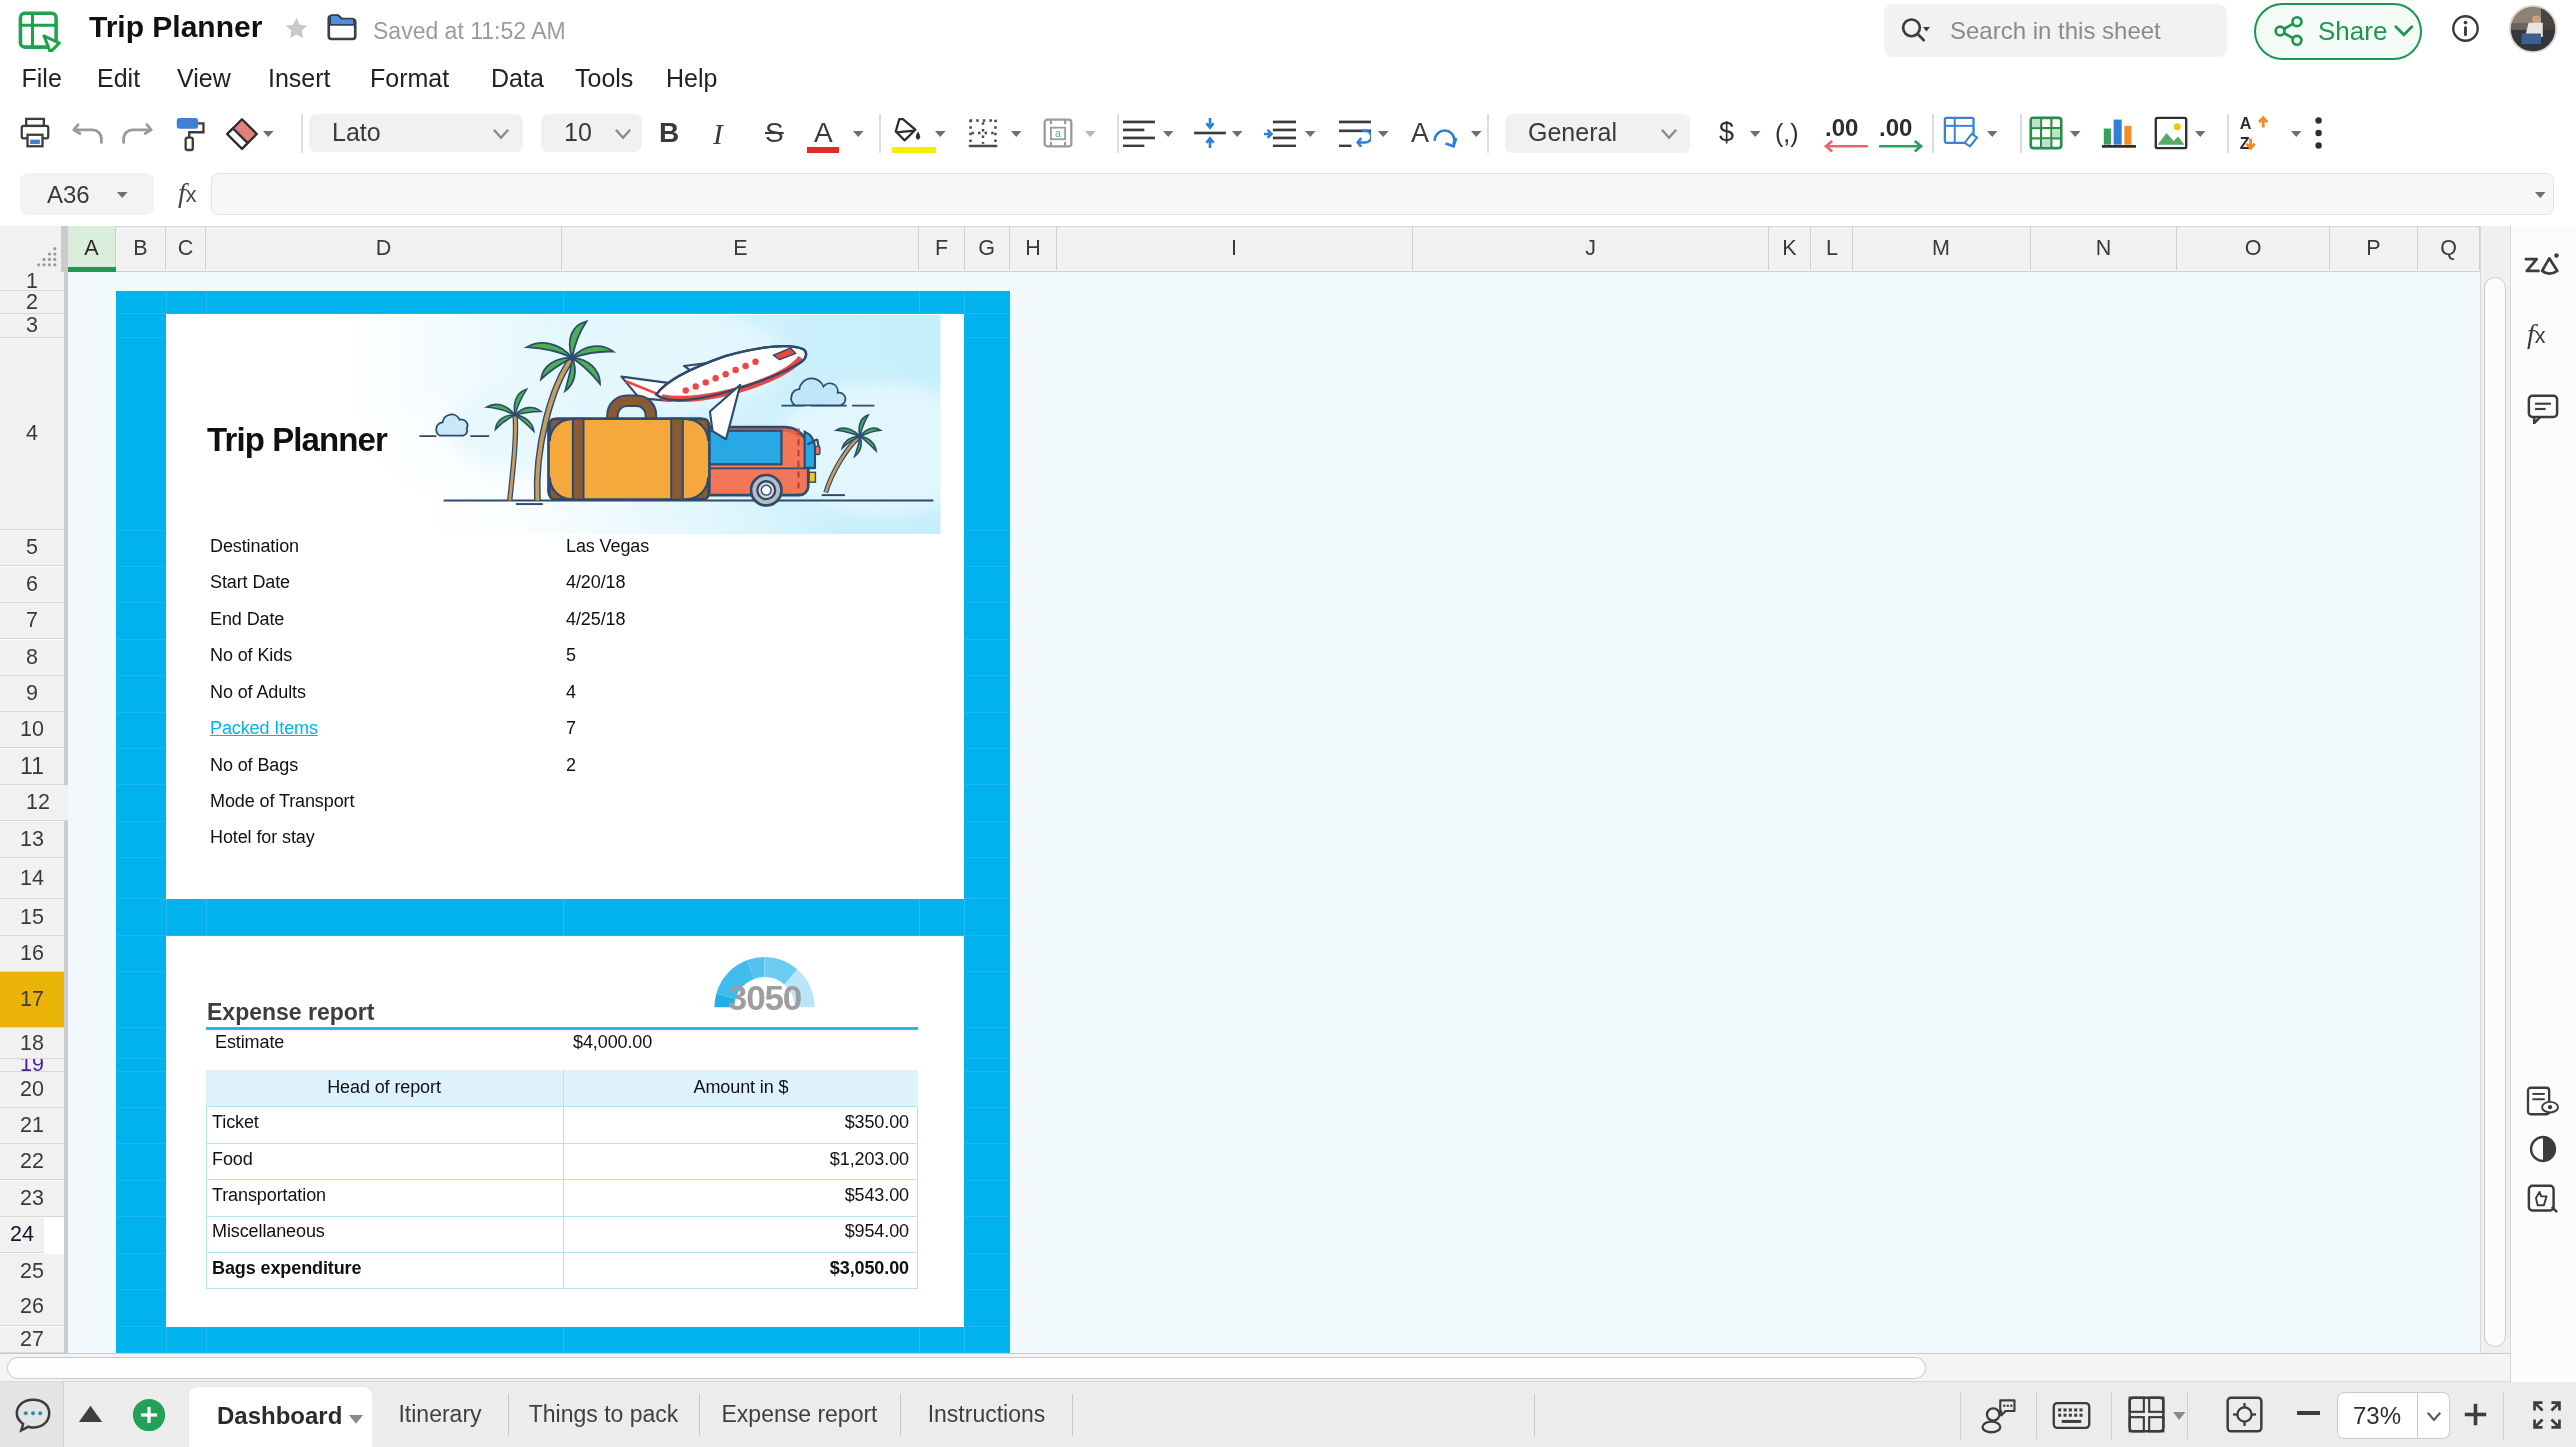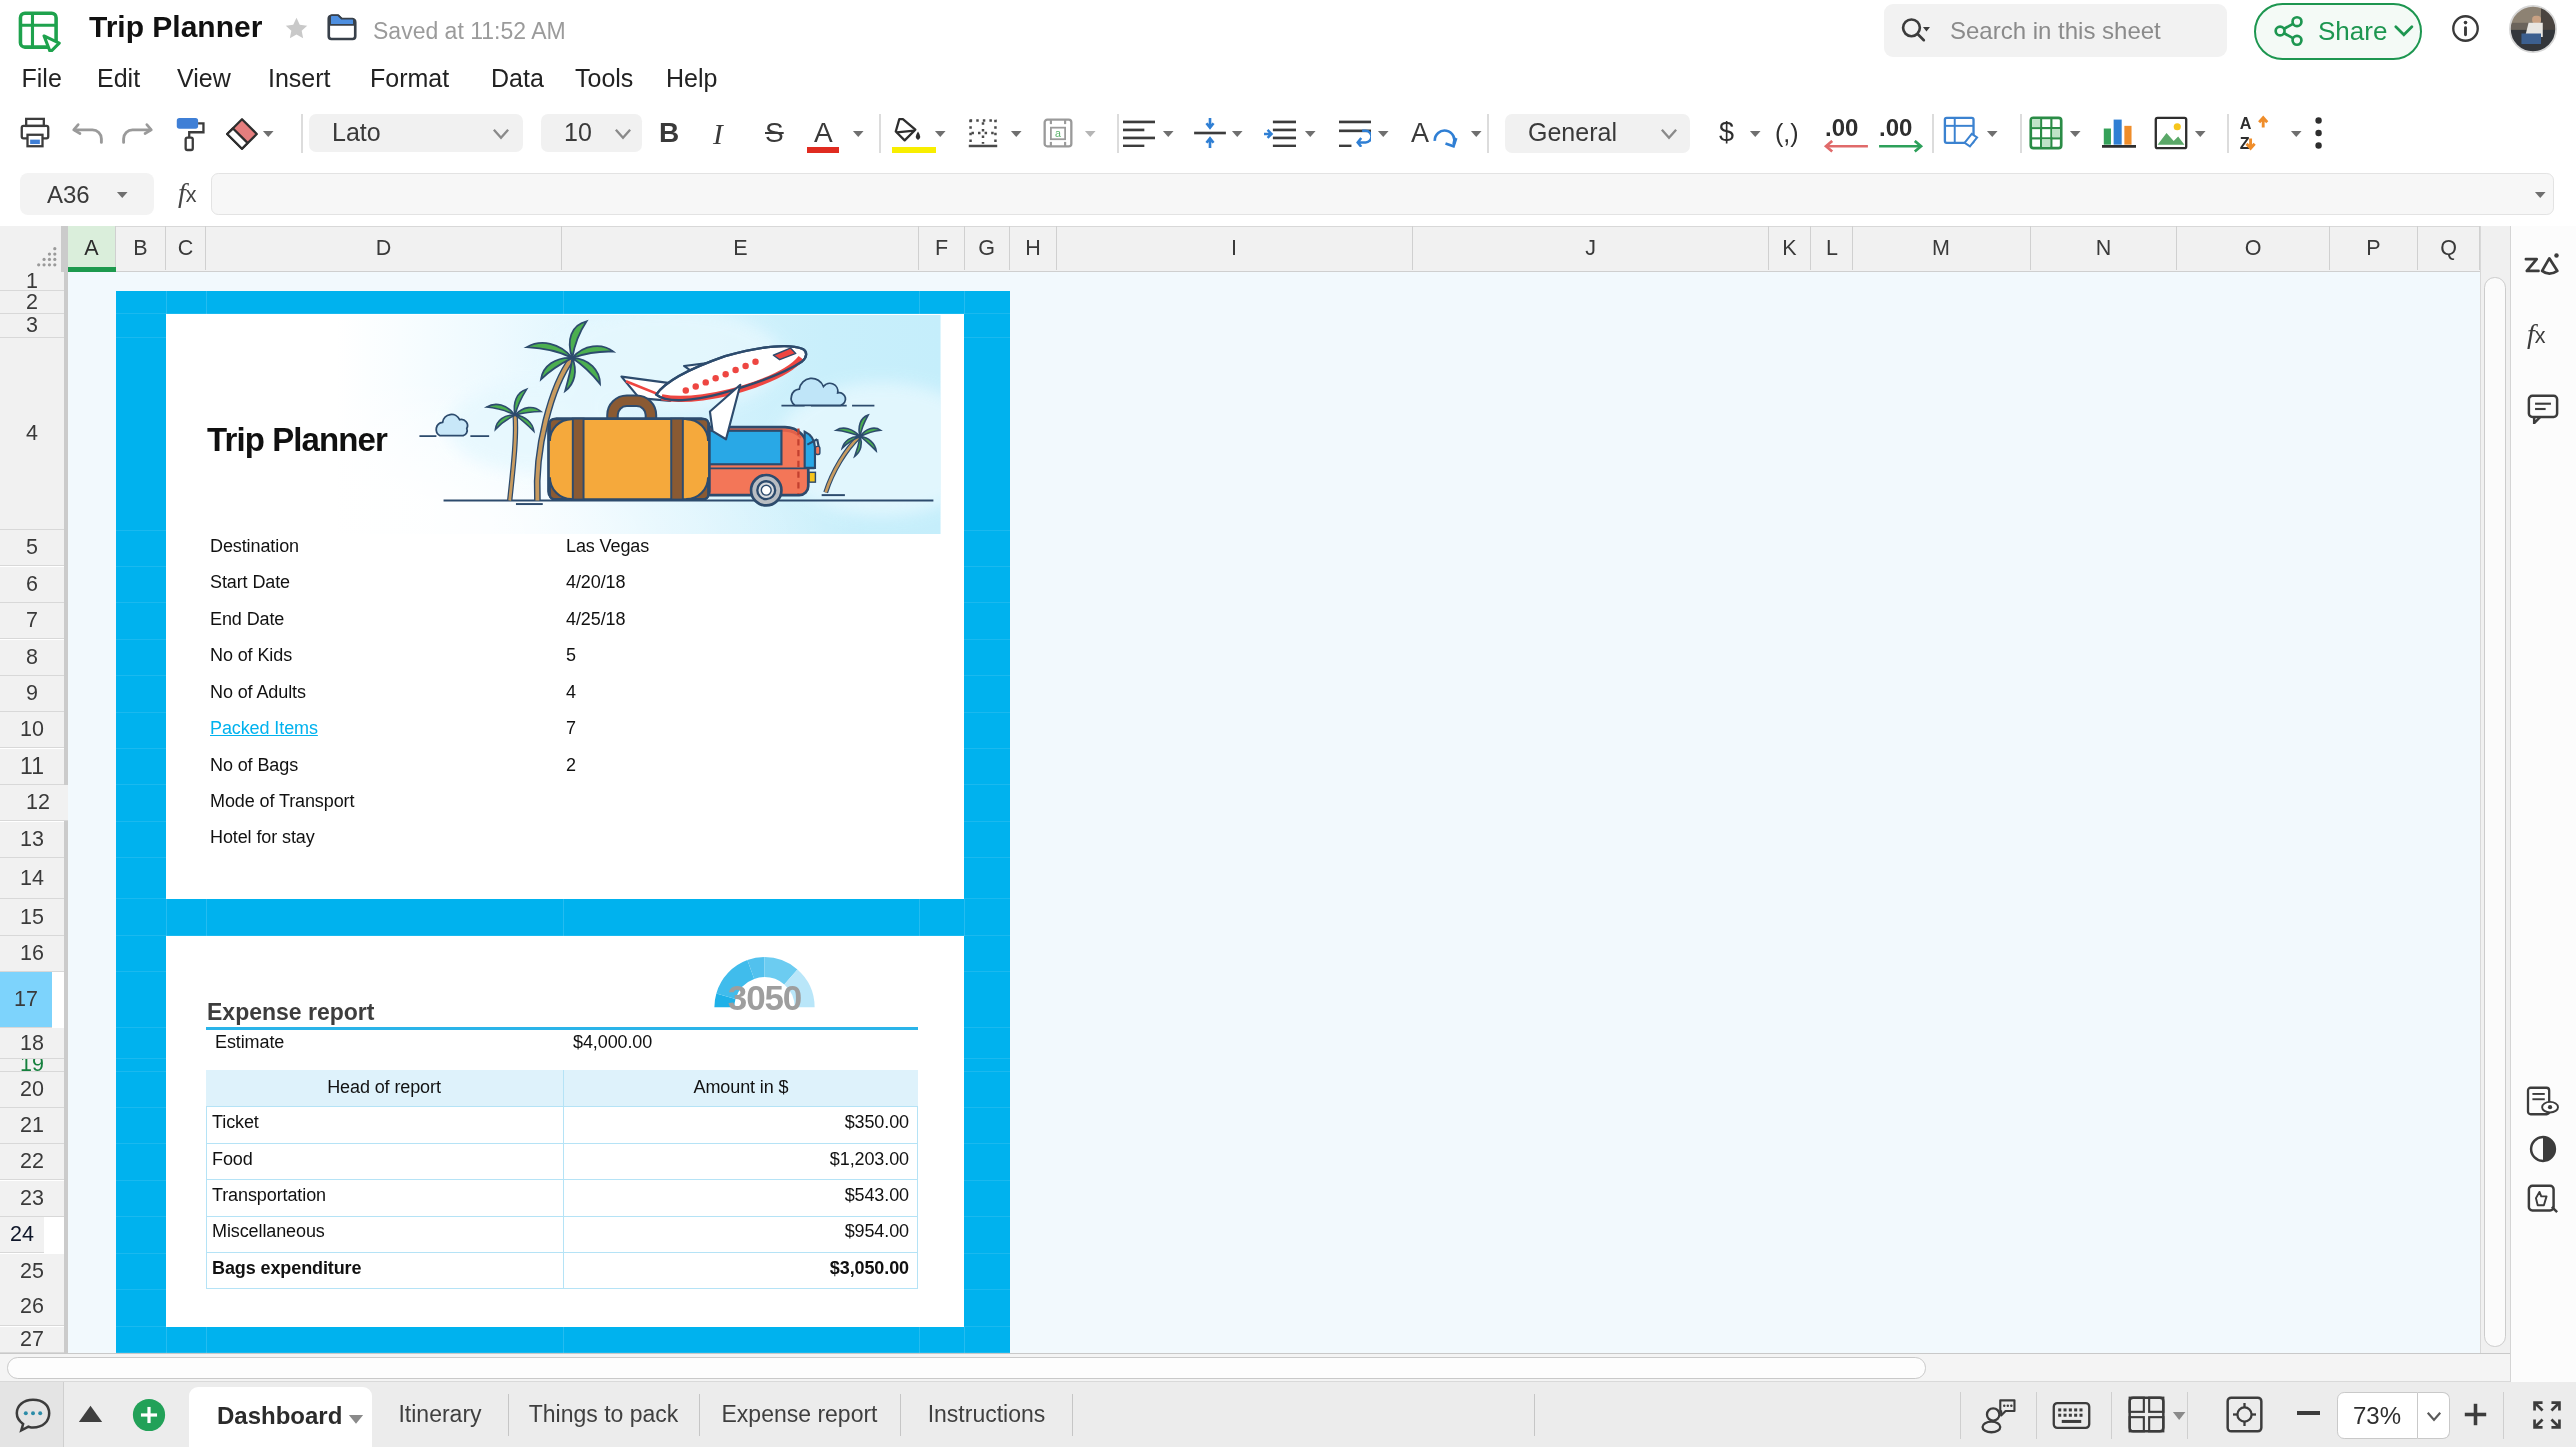--- a/index.html
+++ b/index.html
@@ -340,23 +340,23 @@
 <div class="abs ctr" style="left:0;top:603px;width:64px;height:36px;background:#f1f1f1;border-bottom:1.3px solid #d8d8d8;font-size:21.5px;color:#3a3a3a;overflow:hidden;">7</div>
 <div class="abs ctr" style="left:0;top:640px;width:64px;height:36px;background:#f1f1f1;border-bottom:1.3px solid #d8d8d8;font-size:21.5px;color:#3a3a3a;overflow:hidden;">8</div>
 <div class="abs ctr" style="left:0;top:676px;width:64px;height:36px;background:#f1f1f1;border-bottom:1.3px solid #d8d8d8;font-size:21.5px;color:#3a3a3a;overflow:hidden;">9</div>
 <div class="abs ctr" style="left:0;top:712px;width:64px;height:36px;background:#f1f1f1;border-bottom:1.3px solid #d8d8d8;font-size:21.5px;color:#3a3a3a;overflow:hidden;">10</div>
 <div class="abs ctr" style="left:0;top:749px;width:64px;height:36px;background:#f1f1f1;border-bottom:1.3px solid #d8d8d8;font-size:23px;color:#3a3a3a;overflow:hidden;">11</div>
 <div class="abs ctr" style="left:0;top:785px;width:76px;height:36px;background:#f1f1f1;border-bottom:1.3px solid #d8d8d8;font-size:21.5px;color:#3a3a3a;overflow:hidden;">12</div>
 <div class="abs ctr" style="left:0;top:822px;width:64px;height:36px;background:#f1f1f1;border-bottom:1.3px solid #d8d8d8;font-size:21.5px;color:#3a3a3a;overflow:hidden;">13</div>
 <div class="abs ctr" style="left:0;top:858px;width:64px;height:41px;background:#f1f1f1;border-bottom:1.3px solid #d8d8d8;font-size:21.5px;color:#3a3a3a;overflow:hidden;">14</div>
 <div class="abs ctr" style="left:0;top:899px;width:64px;height:37px;background:#f1f1f1;border-bottom:1.3px solid #d8d8d8;font-size:21.5px;color:#3a3a3a;overflow:hidden;">15</div>
 <div class="abs ctr" style="left:0;top:936px;width:64px;height:36px;background:#f1f1f1;border-bottom:1.3px solid #d8d8d8;font-size:21.5px;color:#3a3a3a;overflow:hidden;">16</div>
-<div class="abs ctr" style="left:0;top:972px;width:52px;height:56px;background:#7dd3fc;border-bottom:1.3px solid #d8d8d8;font-size:21.5px;color:#3a3a3a;overflow:hidden;">17</div>
+<div class="abs ctr" style="left:0;top:972px;width:64px;height:56px;background:#eab308;border-bottom:1.3px solid #d8d8d8;font-size:21.5px;color:#3a3a3a;overflow:hidden;">17</div>
 <div class="abs ctr" style="left:0;top:1028px;width:64px;height:31px;background:#f1f1f1;border-bottom:1.3px solid #d8d8d8;font-size:21.5px;color:#3a3a3a;overflow:hidden;">18</div>
-<div class="abs ctr" style="left:0;top:1059px;width:64px;height:12.5px;background:#f1f1f1;border-bottom:1.3px solid #d8d8d8;font-size:21.5px;color:#15803d;overflow:hidden;">19</div>
+<div class="abs ctr" style="left:0;top:1059px;width:64px;height:12.5px;background:#f1f1f1;border-bottom:1.3px solid #d8d8d8;font-size:21.5px;color:#4c1d95;overflow:hidden;">19</div>
 <div class="abs ctr" style="left:0;top:1072px;width:64px;height:36px;background:#f1f1f1;border-bottom:1.3px solid #d8d8d8;font-size:21.5px;color:#3a3a3a;overflow:hidden;">20</div>
 <div class="abs ctr" style="left:0;top:1108px;width:64px;height:36px;background:#f1f1f1;border-bottom:1.3px solid #d8d8d8;font-size:21.5px;color:#3a3a3a;overflow:hidden;">21</div>
 <div class="abs ctr" style="left:0;top:1144px;width:64px;height:36px;background:#f1f1f1;border-bottom:1.3px solid #d8d8d8;font-size:21.5px;color:#3a3a3a;overflow:hidden;">22</div>
 <div class="abs ctr" style="left:0;top:1181px;width:64px;height:36px;background:#f1f1f1;border-bottom:1.3px solid #d8d8d8;font-size:21.5px;color:#3a3a3a;overflow:hidden;">23</div>
 <div class="abs ctr" style="left:0;top:1217px;width:44px;height:36px;background:#f1f1f1;border-bottom:1.3px solid #d8d8d8;font-size:21.5px;color:#0f172a;overflow:hidden;">24</div>
 <div class="abs ctr" style="left:0;top:1254px;width:64px;height:36px;background:#f1f1f1;border-bottom:1.3px solid #d8d8d8;font-size:21.5px;color:#3a3a3a;overflow:hidden;">25</div>
 <div class="abs ctr" style="left:0;top:1288px;width:64px;height:38px;background:#f1f1f1;border-bottom:1.3px solid #d8d8d8;font-size:21.5px;color:#3a3a3a;overflow:hidden;">26</div>
 <div class="abs ctr" style="left:0;top:1327px;width:64px;height:26px;background:#f1f1f1;border-bottom:1.3px solid #d8d8d8;font-size:21.5px;color:#3a3a3a;overflow:hidden;">27</div>
 <div class="abs" style="left:68px;top:272px;width:2412px;height:1081px;background:#f2f9fd;"></div>
 <div class="abs" style="left:116px;top:291px;width:894px;height:1063px;background:#00b2ee;"></div>

